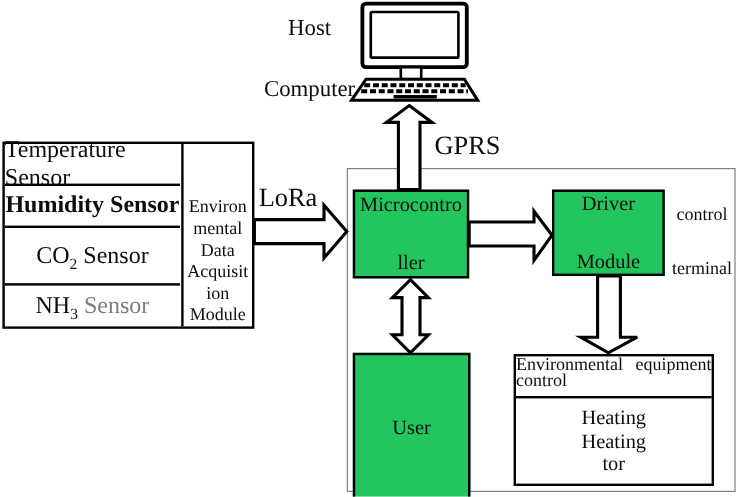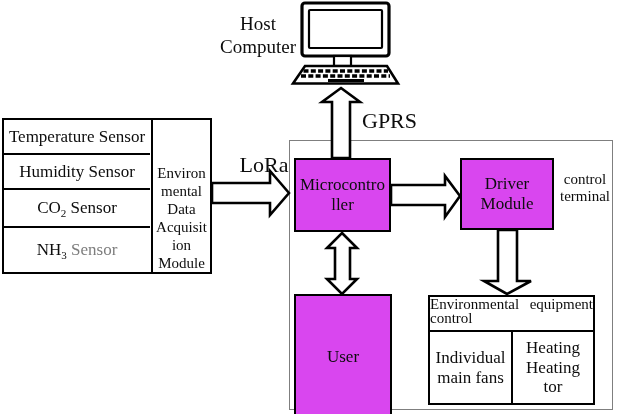--- a/index.html
+++ b/index.html
@@ -1,50 +1,50 @@
 <!DOCTYPE html>
 <html><head>
 <meta charset="utf-8">
 <style>
   html,body{margin:0;padding:0;background:#ffffff;}
   #canvas{
     position:relative;width:623px;height:414px;background:#ffffff;overflow:hidden;
     font-family:"Liberation Serif","DejaVu Serif",serif;color:#0d0d0d;
   }
   .abs{position:absolute;box-sizing:border-box;}
-  .center{display:flex;align-items:center;justify-content:center;text-align:center;}
+  .center{display:flex;align-items:center;justify-content:center;text-align:center;gap:28px;}
   .col{flex-direction:column;}
 
   
   .acq-outer{left:2px;top:118px;width:210px;height:156px;border:2.5px solid #000;}
   .sensor-col{position:absolute;left:0;top:0;width:146px;height:100%;display:flex;flex-direction:column;}
-  .sensor-row{box-sizing:border-box;border-bottom:2.5px solid #000;display:flex;align-items:center;justify-content:center;font-size:17px;}
+  .sensor-row{box-sizing:border-box;border-bottom:2.5px solid #000;display:flex;align-items:center;justify-content:center;font-size:20px;}
   .sensor-row:last-child{border-bottom:none;flex:1;}
   .sensor-row sub{font-size:0.65em;line-height:0;}
   .nh3-gray{color:#7d7d7d;}
   .module-cell{position:absolute;right:0;top:0;width:59px;height:100%;border-left:2.5px solid #000;box-sizing:border-box;
     display:flex;flex-direction:column;align-items:center;justify-content:flex-end;font-size:15px;line-height:18px;text-align:center;}
 
   
   .ct-box{left:289px;top:140px;width:324px;height:270px;border:1.5px solid #7f7f7f;}
-  .node{border:2.5px solid #000;background:#d946ef;font-size:17px;line-height:1.18;}
+  .node{border:2.5px solid #000;background:#22c55e;font-size:17px;line-height:1.18;}
   .micro{left:294px;top:158px;width:97px;height:74px;}
   .driver{left:460px;top:158px;width:94px;height:72px;}
   .ui{left:294px;top:294px;width:98px;height:126px;}
   .env{left:428px;top:295px;width:167px;height:110px;border:2.5px solid #000;}
   .env-header{position:absolute;left:0;top:0;width:100%;height:35px;border-bottom:2.5px solid #000;box-sizing:border-box;
     display:flex;flex-direction:row;align-items:flex-start;justify-content:center;font-size:15px;line-height:14px;}
   .env-cells{position:absolute;left:0;top:35px;width:100%;height:calc(100% - 35px);display:flex;}
   .env-cell{flex:1;display:flex;flex-direction:column;align-items:center;justify-content:center;font-size:17px;line-height:1.15;text-align:center;}
   .env-cell.fans{flex:none;width:83px;border-right:2.5px solid #000;box-sizing:border-box;}
 
   
   .host-label{left:216px;top:12px;width:84px;font-size:19px;line-height:1.22;}
   .gprs-label{left:362px;top:108px;font-size:22px;}
-  .lora-label{left:236px;top:152px;width:56px;font-size:22px;}
+  .lora-label{left:212px;top:152px;width:56px;font-size:22px;}
   .ct-label{left:550px;top:171px;width:70px;font-size:15px;line-height:1.1;}
 
   
   #overlay{position:absolute;left:0;top:0;width:623px;height:414px;pointer-events:none;z-index:5;}
   .boxes{z-index:1;}
 </style>
 </head>
 <body>
 
 <div id="canvas">
@@ -55,24 +55,24 @@
   </div>
 
   <div class="abs gprs-label">GPRS</div>
   <div class="abs center lora-label">LoRa</div>
 
   <div class="abs acq-outer boxes">
     <div class="sensor-col">
       <div class="sensor-row" style="height:35px;">
         <span><span>Temperature Sensor</span><sub></sub><span></span></span>
       </div>
-      <div class="sensor-row" style="height:35px;">
+      <div class="sensor-row" style="height:35px;font-weight:bold;">
         <span><span>Humidity Sensor</span><sub></sub><span></span></span>
       </div>
-      <div class="sensor-row" style="height:38px;justify-content:center;">
+      <div class="sensor-row" style="height:48px;justify-content:center;">
         <span><span>CO</span><sub>2</sub><span> Sensor</span></span>
       </div>
       <div class="sensor-row">
         <span><span>NH</span><sub>3</sub><span class="nh3-gray"> Sensor</span></span>
       </div>
     </div>
     <div class="module-cell">
       <div>Environ</div>
       <div>mental</div>
       <div>Data</div>
@@ -101,24 +101,20 @@
   <div class="abs center col node ui boxes">
     <div>User</div>
   </div>
 
   <div class="abs env boxes">
     <div class="env-header">
       <div>Environmental control</div>
       <div>equipment</div>
     </div>
     <div class="env-cells">
-      <div class="env-cell fans">
-        <div>Individual</div>
-        <div>main fans</div>
-      </div>
       <div class="env-cell">
         <div>Heating</div>
         <div>Heating</div>
         <div>tor</div>
       </div>
     </div>
   </div>
 
   <svg id="overlay" viewBox="0 0 623 414" xmlns="http://www.w3.org/2000/svg">
 

